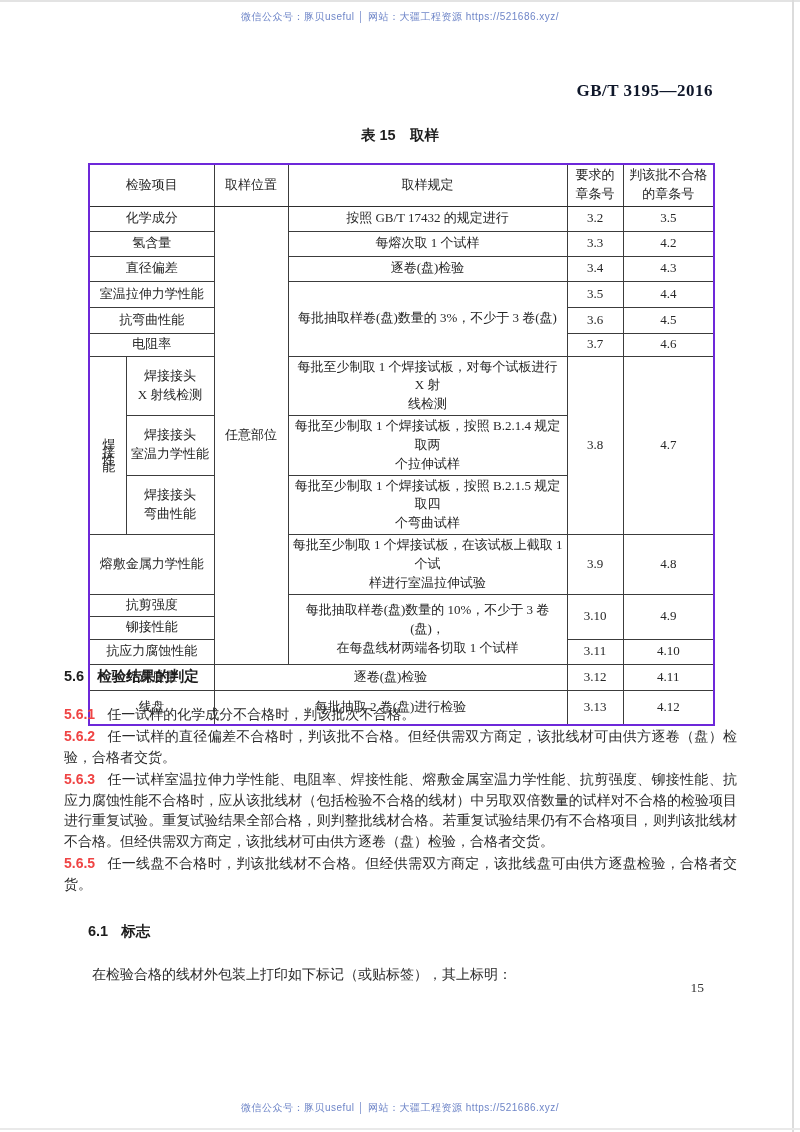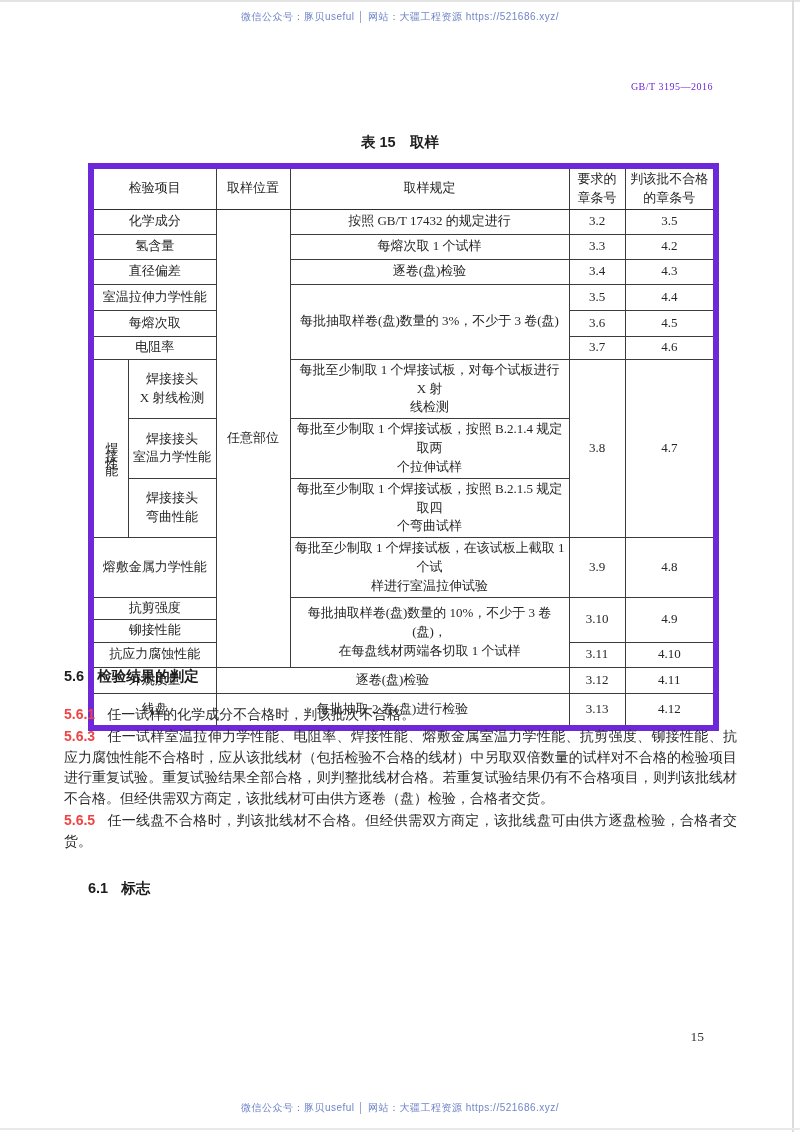--- a/index.html
+++ b/index.html
@@ -21,48 +21,48 @@
     text-align: center;
     font-family: "Liberation Sans", sans-serif;
     font-size: 10px; letter-spacing: 0.5px;
     color: #6f86c8;
   }
   .watermark.top { top: 10px; }
   .watermark.bottom { top: 1101px; }
 
   .std-number {
     position: absolute; top: 81px; right: 87px;
-    font-size: 10px; font-weight: normal;
+    font-size: 17px; font-weight: bold;
     font-family: "Liberation Serif", serif;
-    letter-spacing: 0.5px; color: #6d28d9;
+    letter-spacing: 0.5px; color: #0f172a;
   }
 
   .table-title {
-    position: absolute; top: 133px; left: 0; width: 100%;
+    position: absolute; top: 126px; left: 0; width: 100%;
     text-align: center;
     font-family: "Liberation Sans", sans-serif;
     font-size: 14.5px; font-weight: bold; color: #1e1e1e;
   }
 
   table.sampling {
     position: absolute; top: 163px; left: 88px;
     width: 625px;
     border-collapse: collapse;
     table-layout: fixed;
     font-size: 13px; color: #262626;
   }
   table.sampling td, table.sampling th {
     border: 1px solid #3c3c3c;
     text-align: center; vertical-align: middle;
     padding: 1px 3px;
     font-weight: normal;
     white-space: pre-line;
     line-height: 1.45;
   }
-  table.sampling { border: 6px solid #6d28d9; }
+  table.sampling { border: 2px solid #6d28d9; }
   table.sampling tr.head th { border-bottom: 1.5px solid #2e2e2e; font-size: 13px; }
   .vtext {
     writing-mode: vertical-rl; text-orientation: upright;
     letter-spacing: 7px; display: inline-block;
   }
 
   .sections {
     position: absolute; top: 666px; left: 64px; width: 673px;
     font-size: 14px; line-height: 20.5px;
   }
@@ -78,21 +78,21 @@
   .clause { text-align: justify; margin-bottom: 1px; }
   .clause .c-num {
     font-family: "Liberation Sans", sans-serif;
     font-weight: bold; margin-right: 12px; color: #ef4444;
   }
   .heading-6  { margin-top: 30px; }
   .heading-61 { margin-top: 26px; margin-left: 24px; }
   .para-61 { margin-top: 23px; text-indent: 2em; text-align: justify; }
 
   .page-number {
-    position: absolute; top: 1029px; right: 96px;
+    position: absolute; top: 980px; right: 96px;
     font-size: 13.5px; color: #333;
   }
 </style>
 </head>
 <body>
 
 <div class="page">
   <div class="scan-edge-top"></div>
   <div class="scan-edge-right"></div>
   <div class="scan-edge-bottom"></div>
@@ -141,21 +141,21 @@
       <td>3.4</td>
       <td>4.3</td>
     </tr>
     <tr style="height:26px">
       <td colspan="2">室温拉伸力学性能</td>
       <td rowspan="3">每批抽取样卷(盘)数量的 3%，不少于 3 卷(盘)</td>
       <td>3.5</td>
       <td>4.4</td>
     </tr>
     <tr style="height:26px">
-      <td colspan="2">每熔次取</td>
+      <td colspan="2">抗弯曲性能</td>
       <td>3.6</td>
       <td>4.5</td>
     </tr>
     <tr style="height:23px">
       <td colspan="2">电阻率</td>
       <td>3.7</td>
       <td>4.6</td>
     </tr>
     <tr style="height:43px">
       <td rowspan="3"><span class="vtext">焊接性能</span></td>
@@ -217,29 +217,33 @@
 
   <div class="sections">
     <div class="heading heading-56">
       <span class="h-num">5.6</span><span>检验结果的判定</span>
     </div>
 
     <p class="clause">
       <span class="c-num">5.6.1</span><span>任一试样的化学成分不合格时，判该批次不合格。</span>
     </p>
     <p class="clause">
+      <span class="c-num">5.6.2</span><span>任一试样的直径偏差不合格时，判该批不合格。但经供需双方商定，该批线材可由供方逐卷（盘）检验，合格者交货。</span>
+    </p>
+    <p class="clause">
       <span class="c-num">5.6.3</span><span>任一试样室温拉伸力学性能、电阻率、焊接性能、熔敷金属室温力学性能、抗剪强度、铆接性能、抗应力腐蚀性能不合格时，应从该批线材（包括检验不合格的线材）中另取双倍数量的试样对不合格的检验项目进行重复试验。重复试验结果全部合格，则判整批线材合格。若重复试验结果仍有不合格项目，则判该批线材不合格。但经供需双方商定，该批线材可由供方逐卷（盘）检验，合格者交货。</span>
     </p>
     <p class="clause">
       <span class="c-num">5.6.5</span><span>任一线盘不合格时，判该批线材不合格。但经供需双方商定，该批线盘可由供方逐盘检验，合格者交货。</span>
     </p>
 
 
     <div class="heading heading-61">
       <span class="h-num">6.1</span><span>标志</span>
     </div>
 
+    <p class="para-61">在检验合格的线材外包装上打印如下标记（或贴标签），其上标明：</p>
   </div>
 
   <div class="page-number">15</div>
 
   <div class="watermark bottom">微信公众号：豚贝useful │ 网站：大疆工程资源 https://521686.xyz/</div>
 </div>
 
 </body></html>

